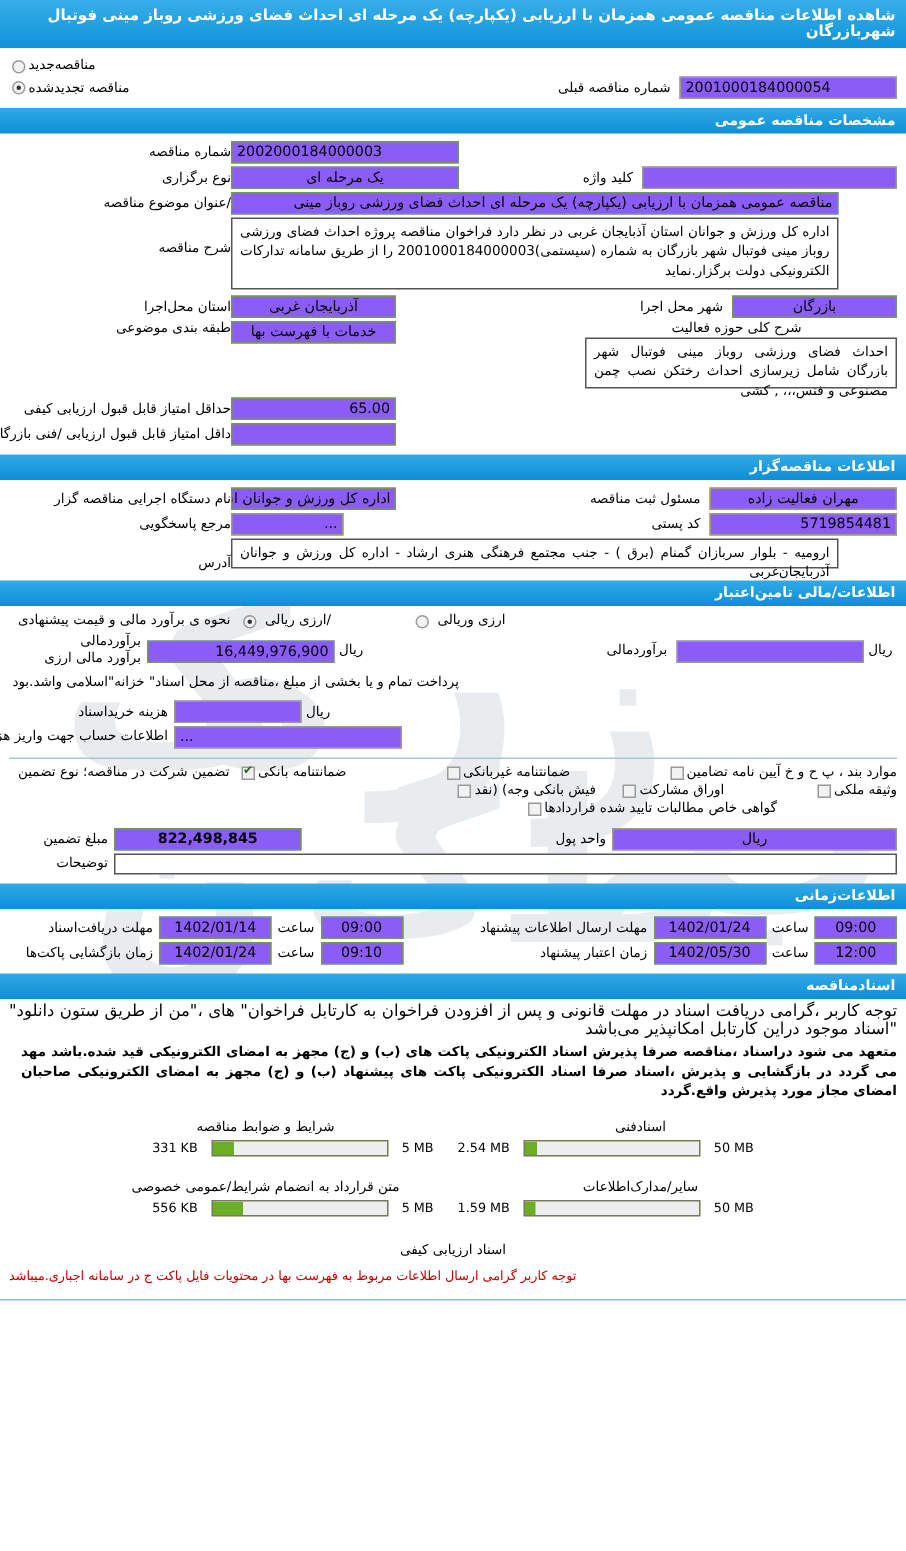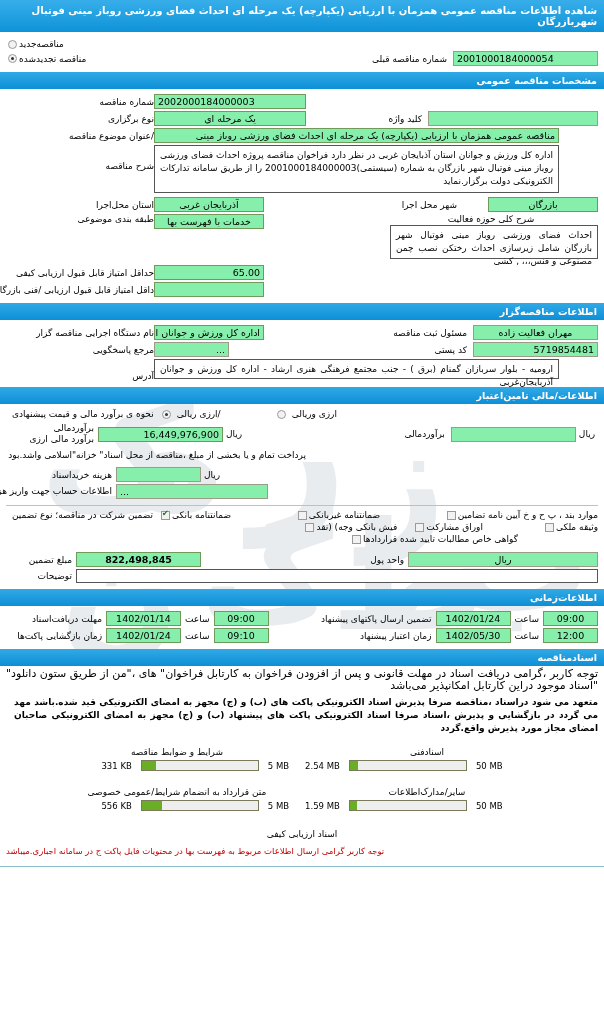--- a/index.html
+++ b/index.html
@@ -55,21 +55,21 @@
     text-align: right;
     border-bottom: 2px solid #ffffff;
   }
   .sec { padding: 3px 6px 4px 6px; }
 
   .row { display: flex; align-items: center; margin: 2px 0; }
   .lbl { font-size: 9px; text-align: right; white-space: nowrap; }
   .lbl-w { width: 148px; padding-left: 4px; }
 
   .fld {
-    background: #86efac;
+    background: #8b5cf6;
     border: 1px solid #9b9b87;
     height: 15px;
     line-height: 13px;
     font-size: 9.5px;
     padding: 0 3px;
     text-align: left;
     direction: ltr;
     overflow: hidden;
     white-space: nowrap;
   }
@@ -212,21 +212,21 @@
       <span class="lbl lbl-w">/عنوان  موضوع مناقصه</span>
     </div>
 
     <div class="row" style="align-items:flex-start;">
       <div class="spacer"></div>
       <div class="boxarea" style="width:405px; height:48px;">اداره کل ورزش و جوانان استان آذبایجان غربی در نظر دارد فراخوان  مناقصه پروژه احداث  فضای  ورزشی  روباز  مینی فوتبال شهر  بازرگان به شماره   (سیستمی)2001000184000003 را از طریق سامانه تدارکات  الکترونیکی  دولت برگزار.نماید</div>
       <span class="lbl lbl-w" style="padding-top:16px;">شرح مناقصه</span>
     </div>
 
     <div class="row" style="margin-top:4px;">
-      <div class="fld grn w110 rtl center" style="text-align:center;margin-left:25px;">بازرگان</div>
+      <div class="fld grn w110 rtl center" style="text-align:center;">بازرگان</div>
       <span class="lbl" style="padding:0 6px;">شهر محل اجرا</span>
       <div class="spacer"></div>
       <div class="fld grn w110 rtl center" style="text-align:center;">آذربایجان غربی</div>
       <span class="lbl lbl-w">استان محل‌اجرا</span>
     </div>
 
     <div class="row" style="align-items:flex-start;">
       <div style="width:214px;">
         <div class="lbl" style="text-align:center; margin-bottom:1px;">شرح کلی  حوزه فعالیت</div>
         <div class="boxarea" style="width:208px; height:34px;">احداث  فضای  ورزشی  روباز  مینی فوتبال شهر  بازرگان شامل  زیرسازی احداث  رختکن  نصب چمن  مصنوعی و فنس،،، , کشی</div>
@@ -368,21 +368,21 @@
     </div>
   </div>
 
   <div class="bar">اطلاعات‌زمانی</div>
   <div class="sec">
 
     <div class="row">
       <div class="fld grn w55" style="text-align:center;">09:00</div>
       <span class="lbl" style="padding:0 4px;">ساعت</span>
       <div class="fld grn w75" style="text-align:center;">1402/01/24</div>
-      <span class="lbl" style="padding:0 4px;">تضمین     ارسال  پاکتهای پیشنهاد</span>
+      <span class="lbl" style="padding:0 4px;">مهلت     ارسال  اطلاعات پیشنهاد</span>
       <div class="spacer"></div>
       <div class="fld grn w55" style="text-align:center;">09:00</div>
       <span class="lbl" style="padding:0 4px;">ساعت</span>
       <div class="fld grn w75" style="text-align:center;">1402/01/14</div>
       <span class="lbl" style="width:100px; padding-right:4px;">مهلت  دریافت‌اسناد</span>
     </div>
 
     <div class="row">
       <div class="fld grn w55" style="text-align:center;">12:00</div>
       <span class="lbl" style="padding:0 4px;">ساعت</span>

